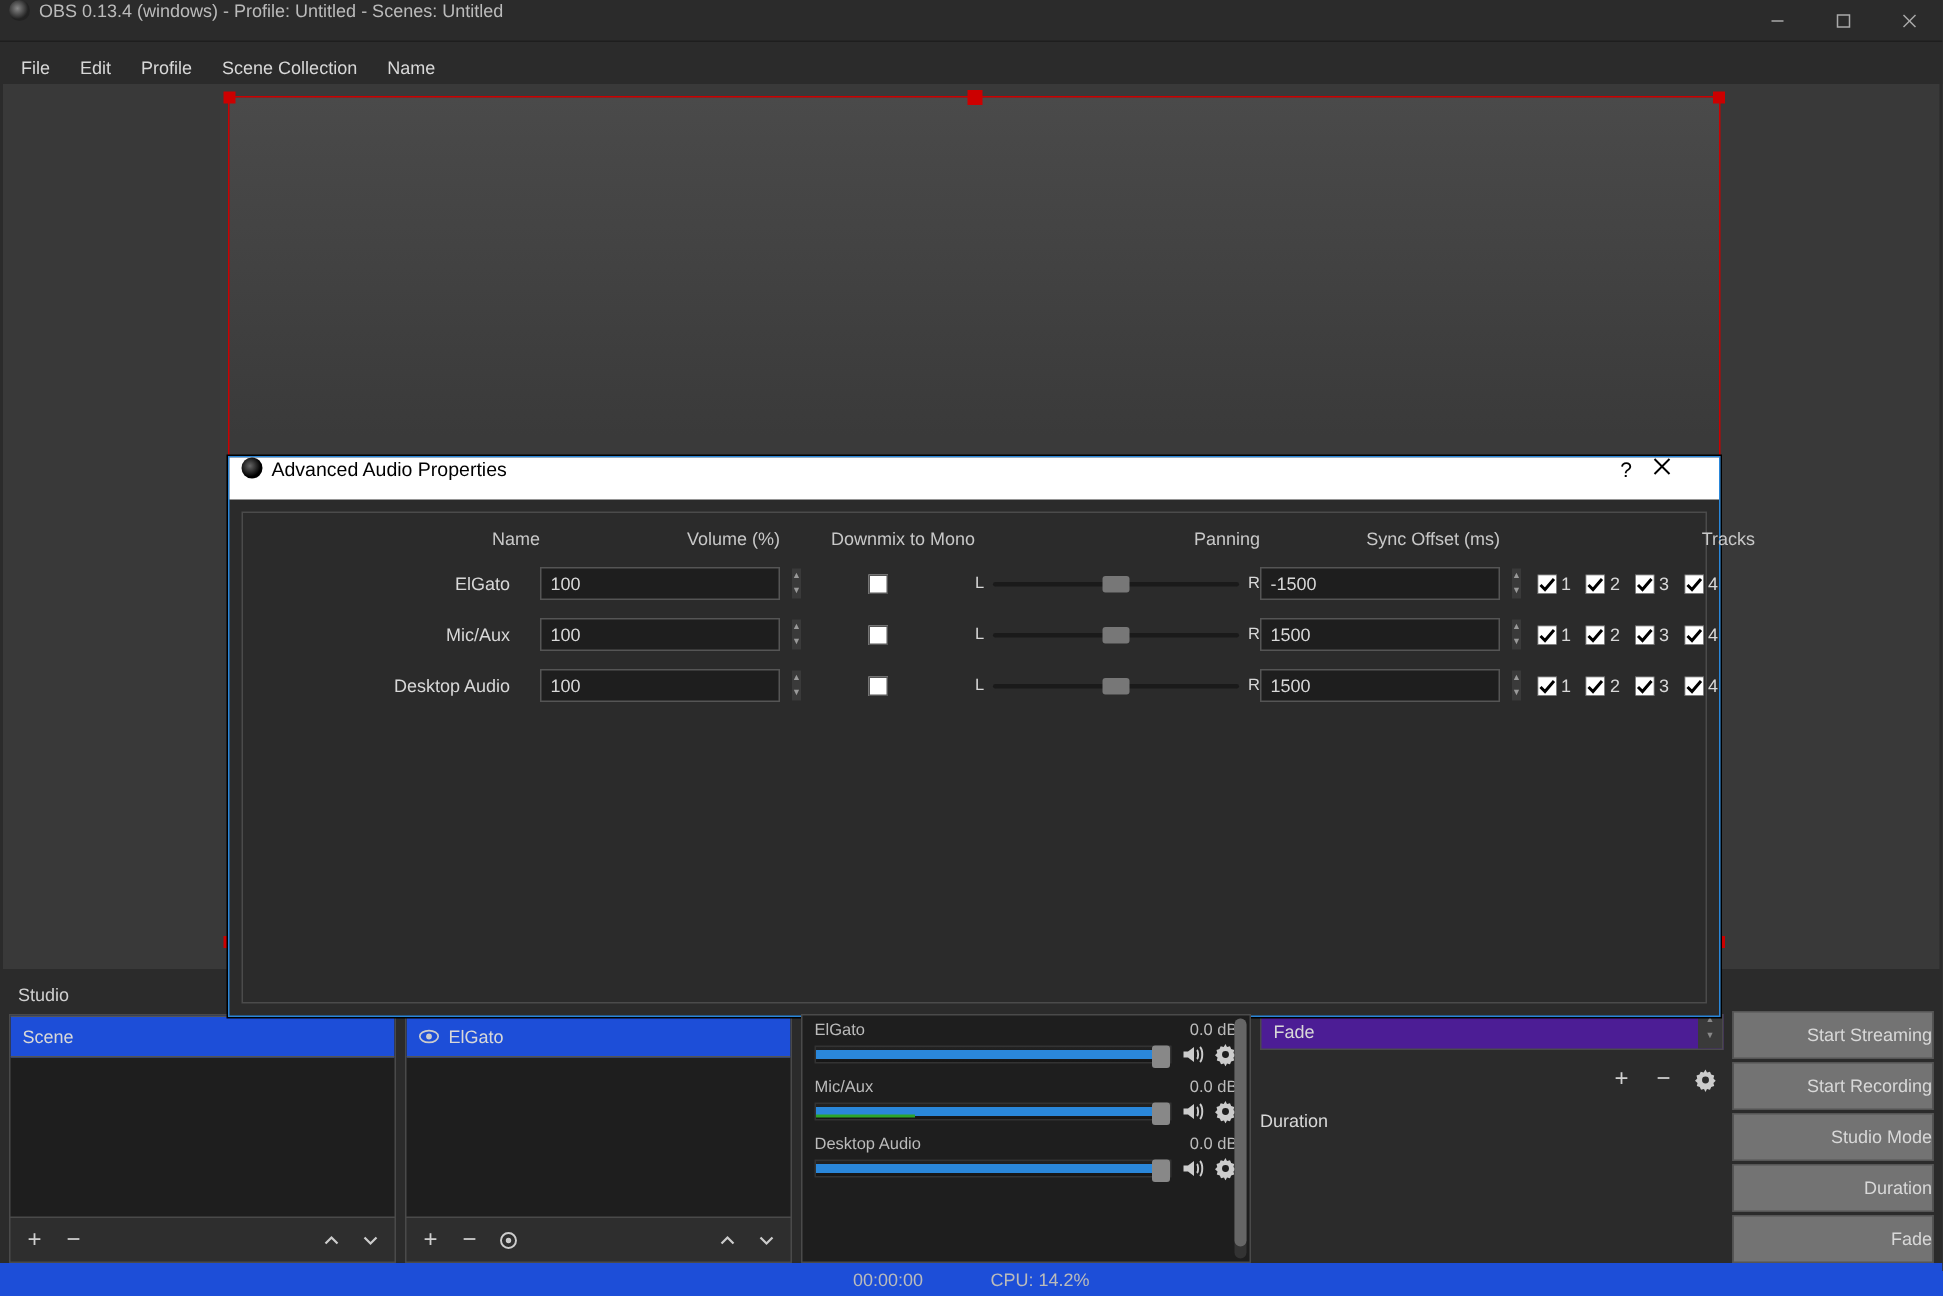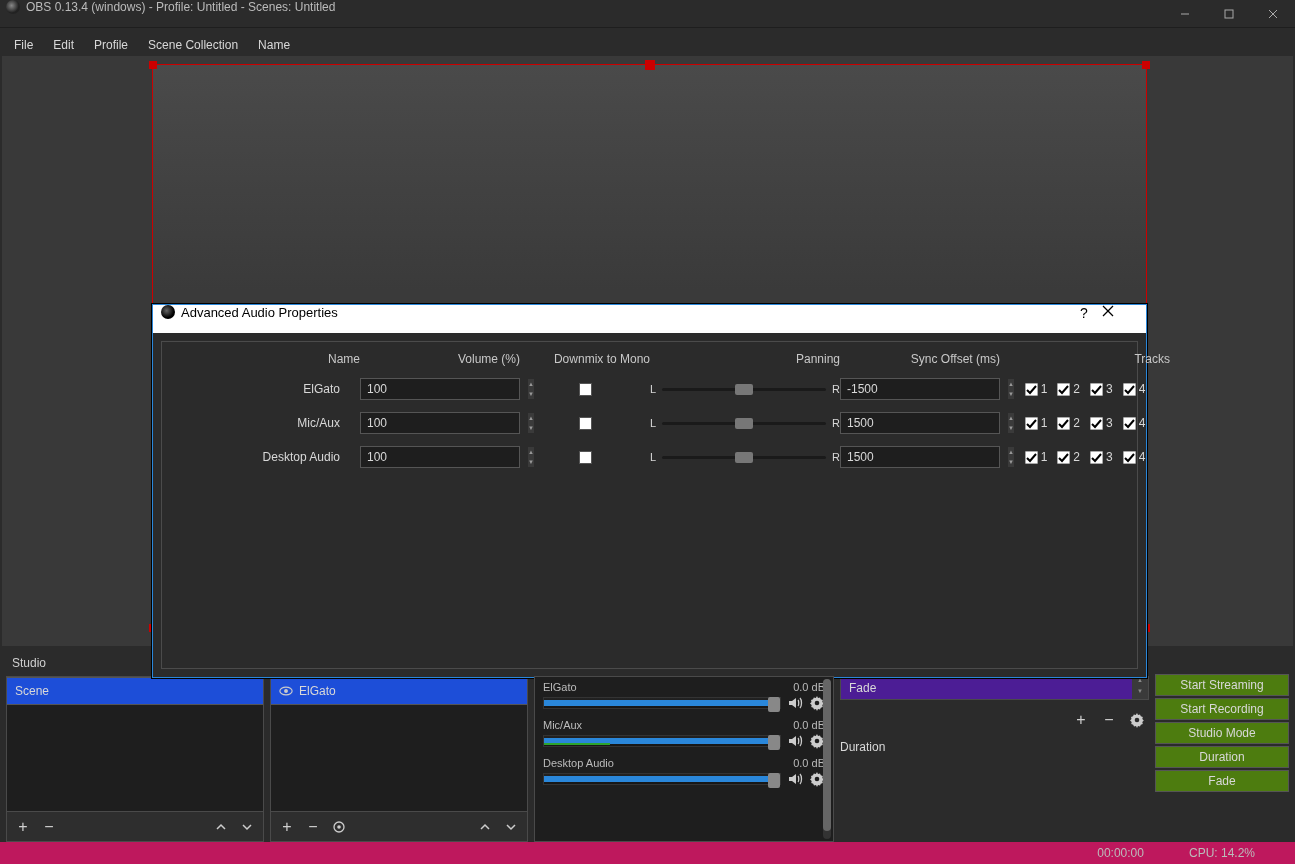--- a/index.html
+++ b/index.html
@@ -63,23 +63,23 @@
 
 .trans-panel { flex:1; }
 .trans-hdr {height:26px; padding:0 6px; display:flex; align-items:center;}
 .trans-sel { display:flex; background:#4c1d95; border:1px solid #4a4a4a; height:24px; margin:0 0 4px 0;}
 .trans-sel .tval { flex:1; padding:4px 8px; }
 .trans-btns { display:flex; justify-content:flex-end; gap:4px; margin:4px 0 8px 0;}
 .trans-dur { display:flex; align-items:center; gap:8px;}
 .trans-dur .dspin { flex:1; }
 
 .controls { width: 134px; display:flex; flex-direction:column; gap:2px; padding-top:24px;}
-.controls button { height:22px; background:#4d7c0f; border:1px solid #555; color:#d8d8d8; font-size:12px; cursor:pointer;}
-
-.statusbar { position:absolute; bottom:0; left:0; right:0; height:22px; display:flex; justify-content:flex-end; align-items:center; padding:0 40px; gap:45px; color:#bbb; font-size:12px; background:#be185d;}
+.controls button { height:32px; background:#737373; border:1px solid #555; color:#d8d8d8; font-size:12px; cursor:pointer;text-align:right;}
+
+.statusbar { position:absolute; bottom:0; left:0; right:0; height:22px; display:flex; justify-content:center; align-items:center; padding:0 40px; gap:45px; color:#bbb; font-size:12px; background:#1d4ed8;}
 
 svg { display:block; }
 .eye-icon { width:14px; height:14px; }
 .gear { width:16px; height:16px; }
 </style>
 </head>
 <body>
 
 <div class="titlebar">
   <div class="logo"></div>

